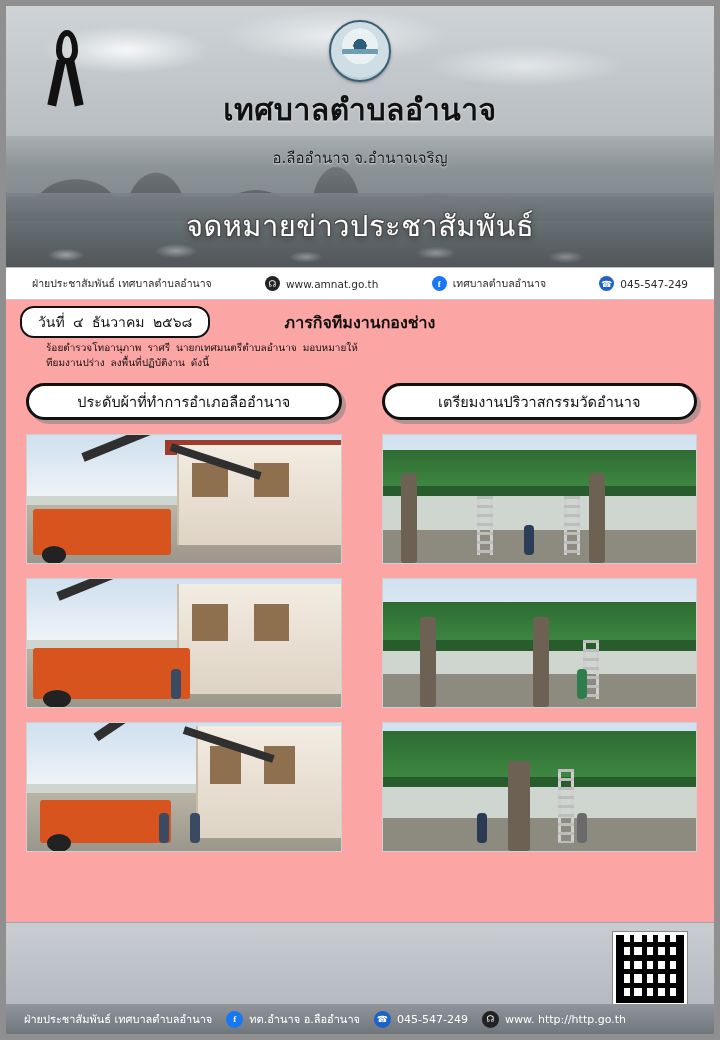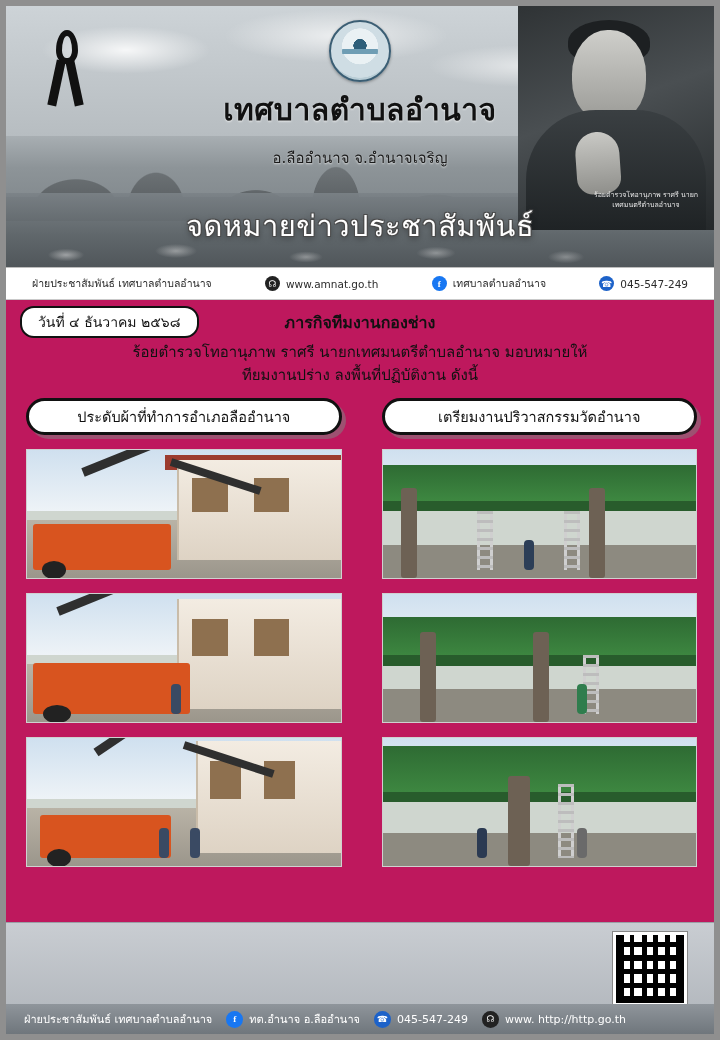--- a/index.html
+++ b/index.html
@@ -191,37 +191,37 @@
     width: 15px; height: 15px; border-radius: 50%;
     display: inline-flex; align-items: center; justify-content: center;
     font-size: 9px; color: #fff; flex: none;
   }
   .ic.web { background: #222; }
   .ic.fb { background: #1877f2; font-weight: bold; font-family: "Liberation Serif", serif; }
   .ic.tel { background: #1d62c9; }
   .contact-strip .sep { flex: 1; }
 
   
-  .content { position: relative; flex: 1; background: #be185d; }
+  .content { position: relative; flex: 1; background: #fca5a5; font-family: Liberation Mono, monospace; }
 
   .date-badge {
     position: absolute; left: 14px; top: 6px;
     border: 2px solid #111; border-radius: 14px;
     padding: 3px 16px;
     font-size: 14px; color: #111; background: #fff;
   }
 
   .section-title {
     text-align: center; padding-top: 10px;
     font-size: 16px; font-weight: bold; color: #111;
   }
   .lead {
     margin: 6px 40px 0 40px;
-    text-align: center;
-    font-size: 15px; color: #111; line-height: 1.5;
+    text-align: left;
+    font-size: 10px; color: #111; line-height: 1.5;
   }
 
   .cols {
     display: flex; gap: 40px;
     margin: 12px 17px 0 20px;
   }
   .col { flex: 1; min-width: 0; }
 
   .pill {
     border: 3px solid #111;
@@ -309,28 +309,20 @@
       <div class="tail r"></div>
       <div class="loop"></div>
     </div>
 
     <div class="emblem-wrap">
       <div class="emblem"></div>
       <div class="org-title">เทศบาลตำบลอำนาจ</div>
       <div class="org-sub">อ.ลืออำนาจ จ.อำนาจเจริญ</div>
     </div>
 
-    <div class="portrait">
-      <div class="hair"></div>
-      <div class="head"></div>
-      <div class="body"></div>
-      <div class="hands"></div>
-      <div class="caption">ร้อยตำรวจโทอานุภาพ ราศรี
-นายกเทศมนตรีตำบลอำนาจ</div>
-    </div>
 
     <div class="headline">จดหมายข่าวประชาสัมพันธ์</div>
   </div>
 
   <div class="contact-strip">
     <span class="contact-item">
       <span>ฝ่ายประชาสัมพันธ์ เทศบาลตำบลอำนาจ</span>
     </span>
     <span class="sep"></span>
     <span class="contact-item">

